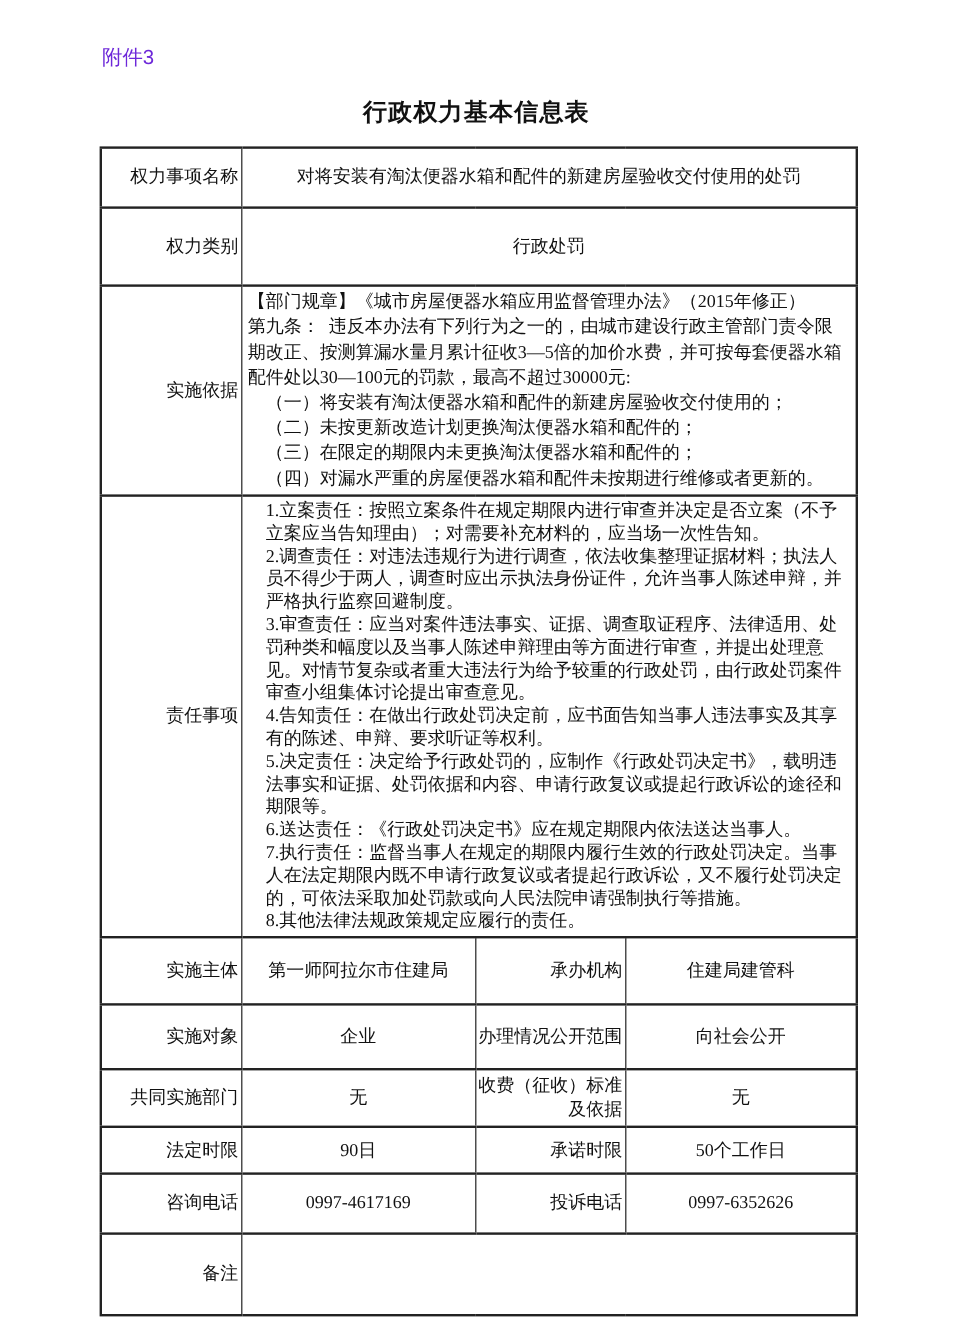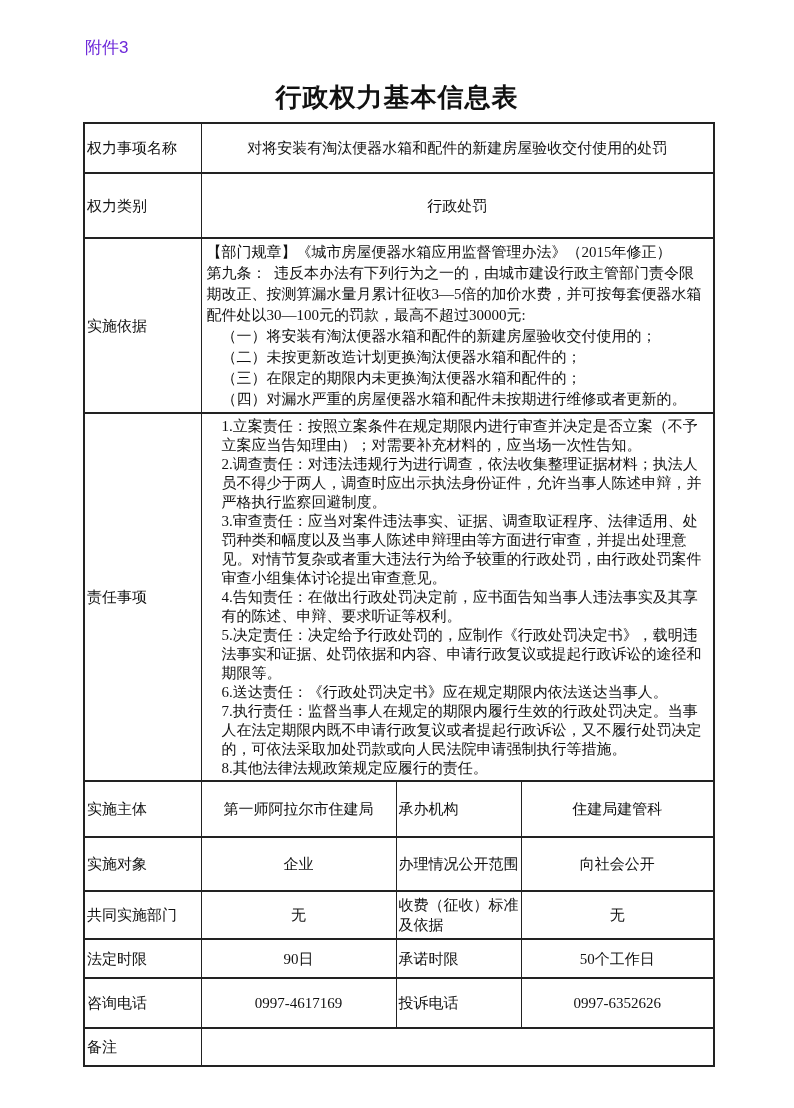--- a/index.html
+++ b/index.html
@@ -21,21 +21,21 @@
     font-family: "Liberation Sans", "DejaVu Sans", sans-serif;
     font-size: 17px;
     color: #6d28d9;
   }
   .doc-title {
     position: absolute;
     left: 0;
     top: 80px;
     width: 794px;
     text-align: center;
-    font-size: 26px;
+    font-size: 20px;
     font-weight: bold;
     letter-spacing: 1px;
     margin: 0;
   }
   table.info-table {
     position: absolute;
     left: 83px;
     top: 122px;
     width: 630px;
     border-collapse: collapse;
@@ -45,21 +45,21 @@
   table.info-table td {
     border: 1px solid #222;
     border-top-width: 2px;
     border-bottom-width: 2px;
     font-size: 15px;
     line-height: 20px;
     overflow: hidden;
     word-break: break-all;
   }
   td.label-cell {
-    text-align: left;
+    text-align: right;
     vertical-align: middle;
     padding: 2px 2px;
   }
   td.value-center {
     text-align: center;
     vertical-align: middle;
     padding: 2px 4px;
   }
   td.value-long {
     text-align: left;
@@ -72,21 +72,21 @@
   
   tr.r1  { height: 50px; }
   tr.r2  { height: 65px; }
   tr.r-basis  { height: 168px; }
   tr.r-duties { height: 366px; }
   tr.r5  { height: 56px; }
   tr.r6  { height: 54px; }
   tr.r7  { height: 48px; }
   tr.r8  { height: 39px; }
   tr.r9  { height: 50px; }
-  tr.r10 { height: 38px; }
+  tr.r10 { height: 68px; }
 </style>
 </head>
 <body>
 
 <div class="attachment-label">附件3</div>
 
 <h1 class="doc-title">行政权力基本信息表</h1>
 
 <table class="info-table">
   <colgroup>

